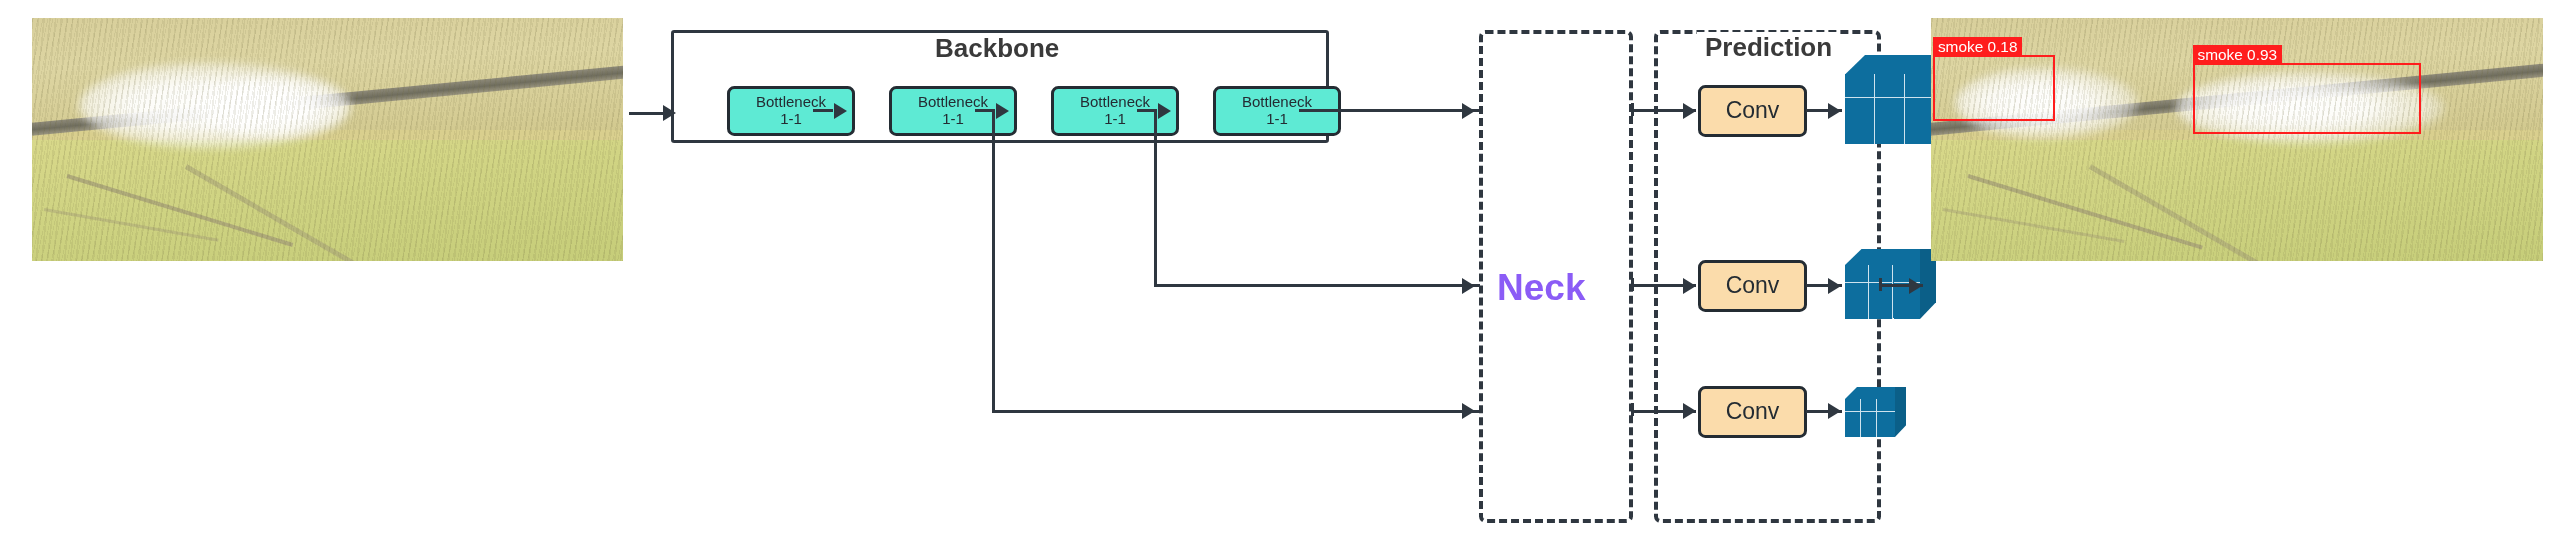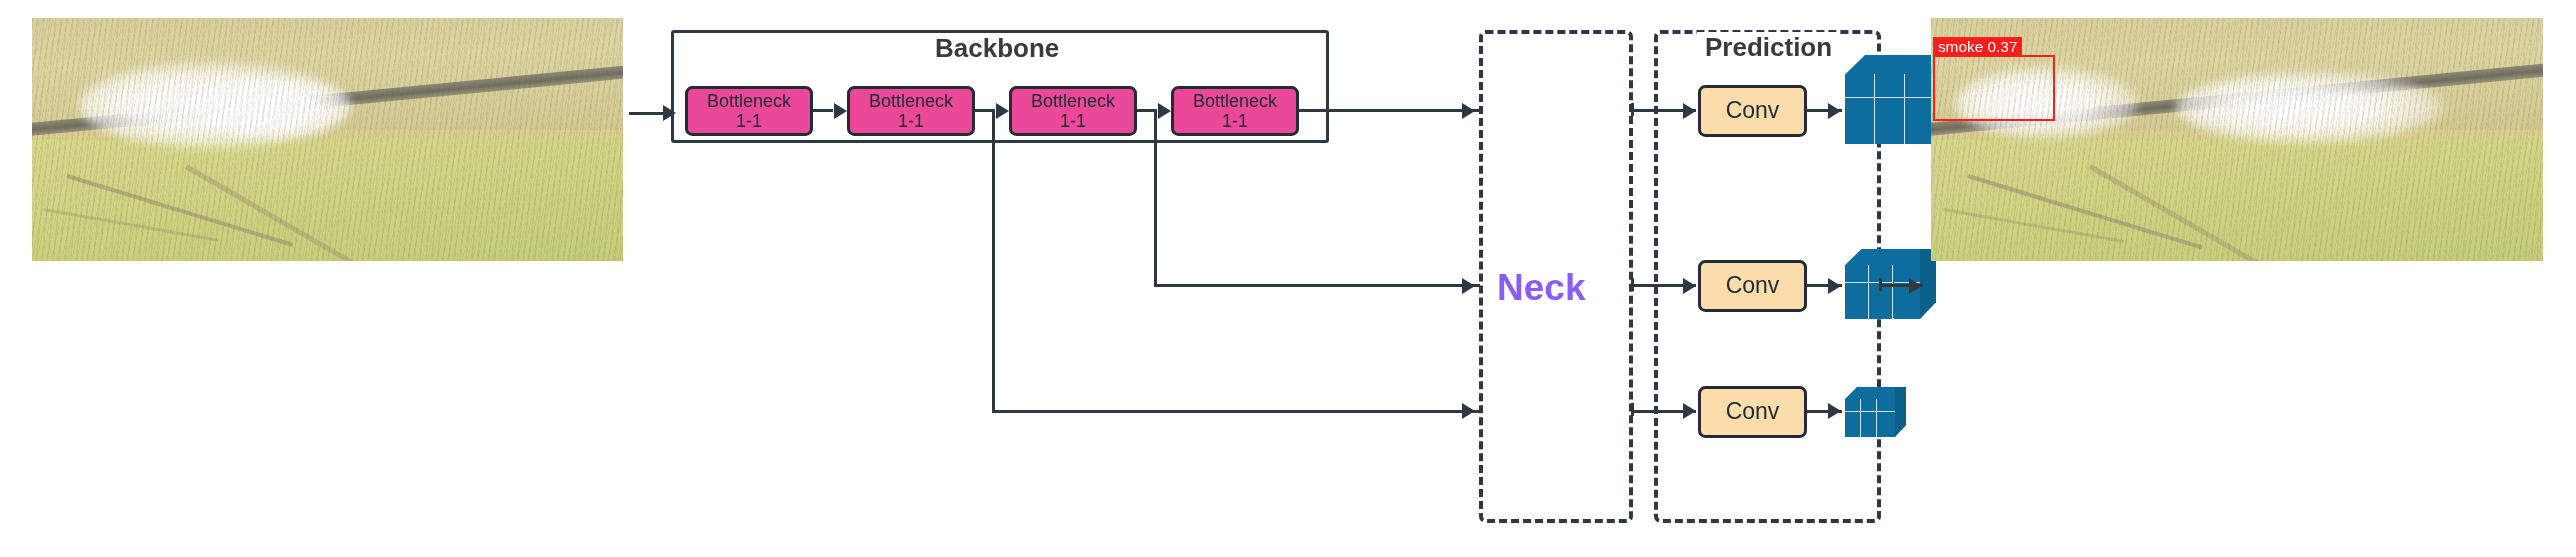--- a/index.html
+++ b/index.html
@@ -35,21 +35,21 @@
     border-top:8px solid transparent;border-bottom:8px solid transparent;}
   .tick{position:absolute;background:#2f3740;width:3.2px;height:13px;}
 
   .group-solid{position:absolute;border:3.2px solid #2f3740;border-radius:3.2px;box-sizing:border-box;background:transparent;}
   .group-dashed{position:absolute;border:4px dashed #2f3740;border-radius:6.5px;box-sizing:border-box;background:transparent;}
   .group-title{position:absolute;font-weight:bold;color:#3a3a3a;white-space:nowrap;}
 
   .node{position:absolute;box-sizing:border-box;border:3.2px solid #242c33;border-radius:7.3px;
     display:flex;flex-direction:column;align-items:center;justify-content:center;
     color:#242c33;line-height:1.12;text-align:center;}
-  .node.bottleneck{background:#ec4899;font-size:18px;}
+  .node.bottleneck{background:#5eead4;font-size:15px;margin-left:42px;}
   .node.conv{background:#fbdcab;font-size:23px;}
 
   
   .cube{position:absolute;}
   .cube .front{position:absolute;left:0;background:#0d6e9e;}
   .cube .front .cell{position:absolute;background:#0d6e9e;box-sizing:border-box;
     border-right:1.6px solid #cfe3ee;border-bottom:1.6px solid #cfe3ee;}
   .cube .top{position:absolute;background:#0d6e9e;}
   .cube .side{position:absolute;background:#0b5f88;}
   .cube .notch{position:absolute;background:#ffffff;}
@@ -198,18 +198,21 @@
     <div class="ridge" style="top:44%;transform:rotate(-5.5deg);"></div>
     <div class="lowerfield" style="top:50%;height:50%;"></div>
     <div class="diag" style="left:6%;top:64%;width:40%;height:4px;transform:rotate(17deg);"></div>
     <div class="diag" style="left:26%;top:60%;width:62%;height:4.9px;transform:rotate(30deg);opacity:.6;"></div>
     <div class="diag" style="left:2%;top:78%;width:30%;height:3.2px;transform:rotate(10deg);opacity:.5;"></div>
     <div class="smoke" style="left:4%;top:20%;width:30%;height:30%;"></div>
     <div class="smoke" style="left:40%;top:22%;width:44%;height:30%;"></div>
     <div class="grain"></div>
 
     <div class="det" style="left:2.4px;top:37px;width:122px;height:66px;">
-      <div class="det-label">smoke 0.37</div>
+      <div class="det-label">smoke 0.18</div>
+    </div>
+    <div class="det" style="left:262px;top:45px;width:228px;height:71px;">
+      <div class="det-label">smoke 0.93</div>
     </div>
   </div>
 
 </div>
 
 
 </body></html>

